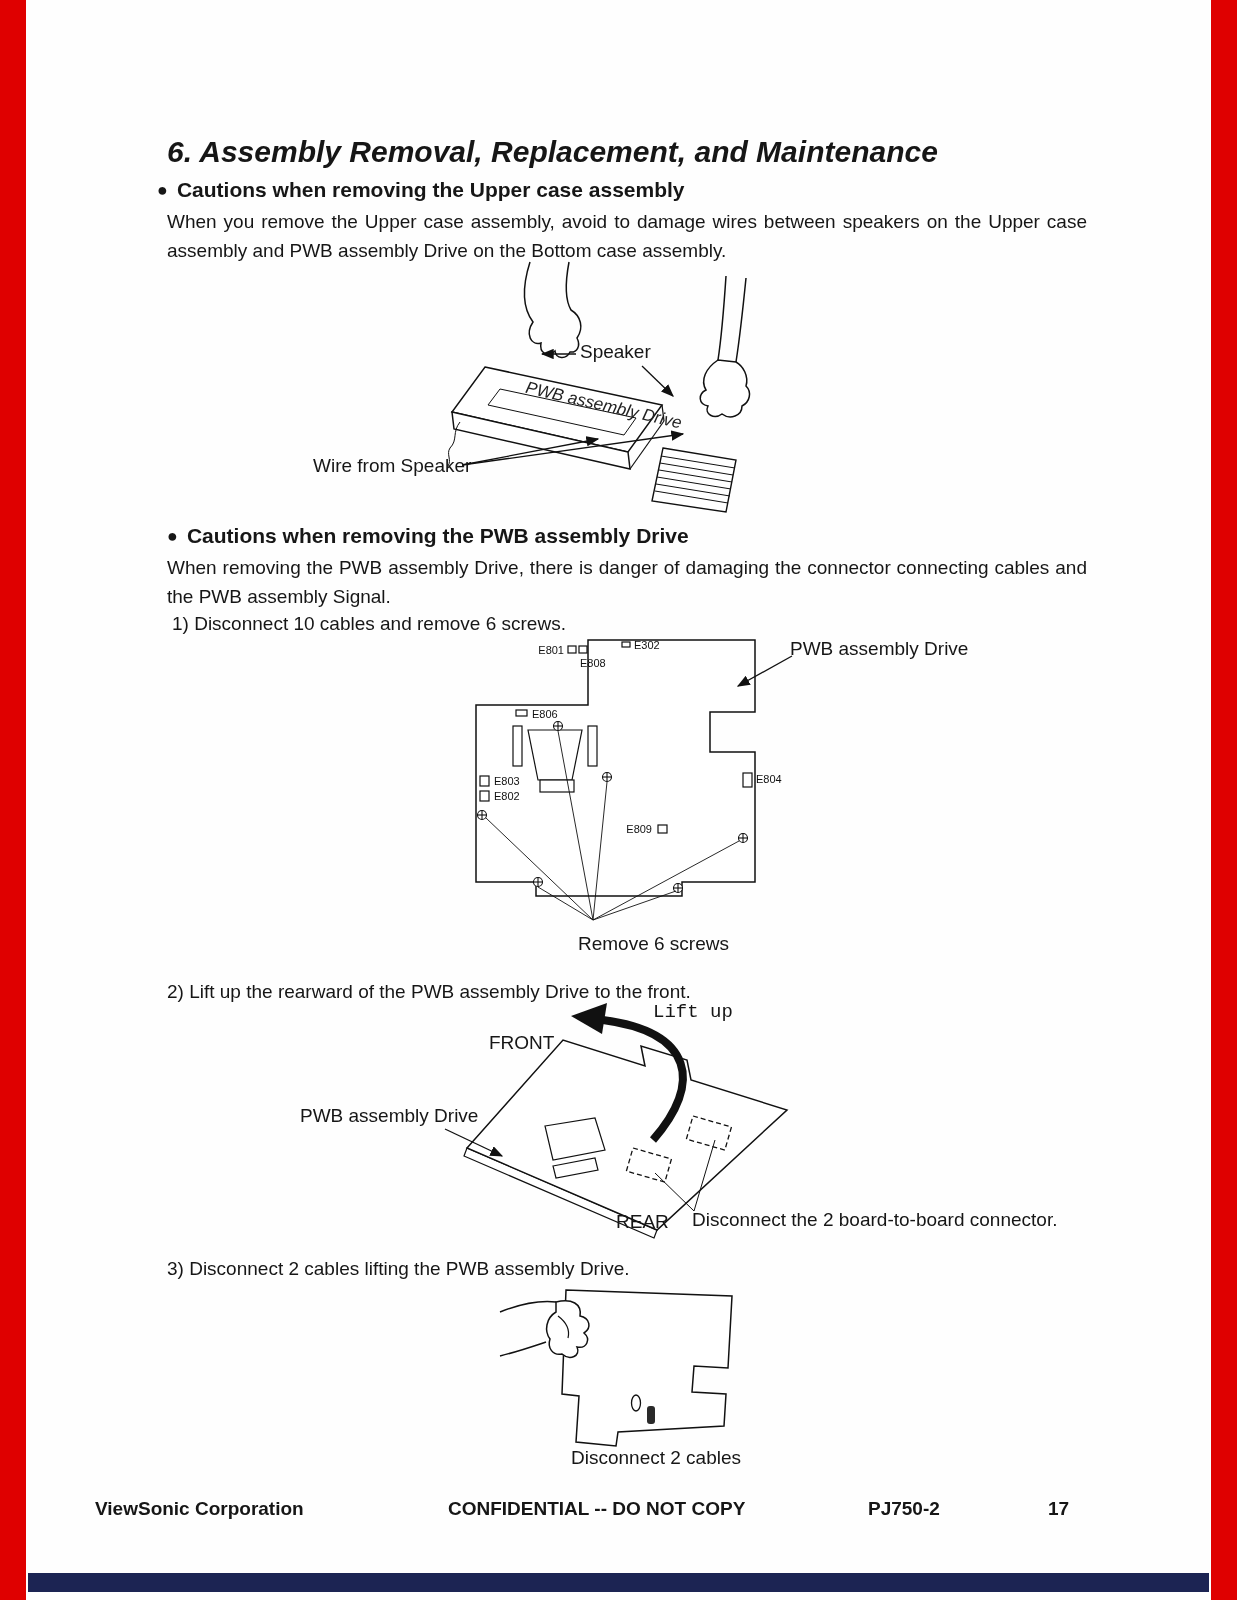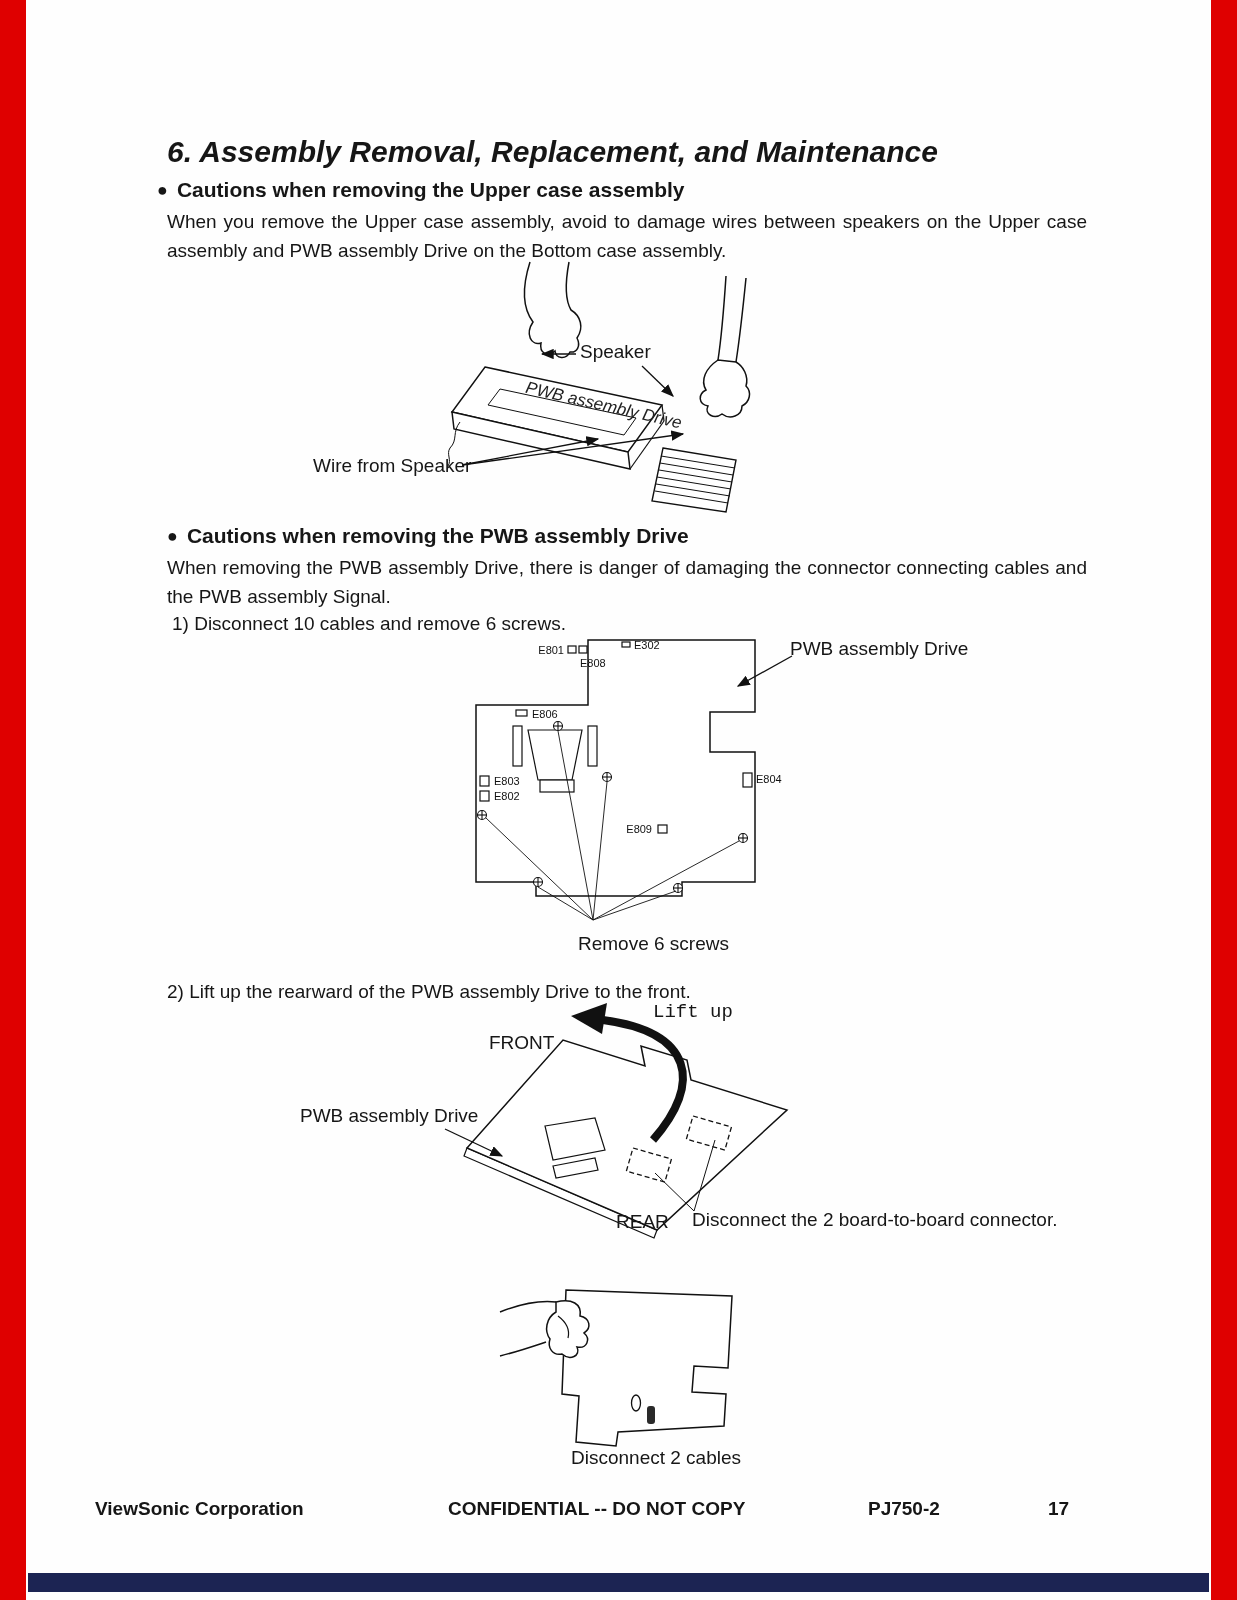--- a/index.html
+++ b/index.html
@@ -210,20 +210,21 @@
     </g>
 
     <line x1="150" y1="131" x2="207" y2="158" stroke="#111" stroke-width="1.3" marker-end="url(#arr3)"></line>
   </svg>
   <div class="abs fig-label" style="left:653px; top:1001px;font-family:Liberation Mono, monospace;">Lift up</div>
   <div class="abs fig-label" style="left:489px; top:1032px;">FRONT</div>
   <div class="abs fig-label" style="left:300px; top:1105px;">PWB assembly Drive</div>
   <div class="abs fig-label" style="left:616px; top:1211px;">REAR</div>
   <div class="abs fig-label" style="left:692px; top:1209px;">Disconnect the 2 board-to-board connector.</div>
 
+  <div class="abs step" style="left:167px; top:1258px;">3) Disconnect 2 cables lifting the PWB assembly Drive.</div>
 
   <svg class="fig" style="left:500px; top:1276px;" width="300" height="172" viewBox="0 0 300 172">
 
     <path fill="#fff" stroke="#111" stroke-width="1.5" d="M 66,14 L 232,20 L 228,92 L 194,90 L 192,116 L 226,118 L 224,150 L 118,156 L 116,170 L 76,166 L 79,120 L 62,118 Z"></path>
 
     <g>
       <ellipse cx="136" cy="127" rx="4.5" ry="8" fill="#fff" stroke="#111" stroke-width="1.3"></ellipse>
       <rect x="147" y="130" width="8" height="18" rx="3" fill="#2a2a2a"></rect>
     </g>
 

